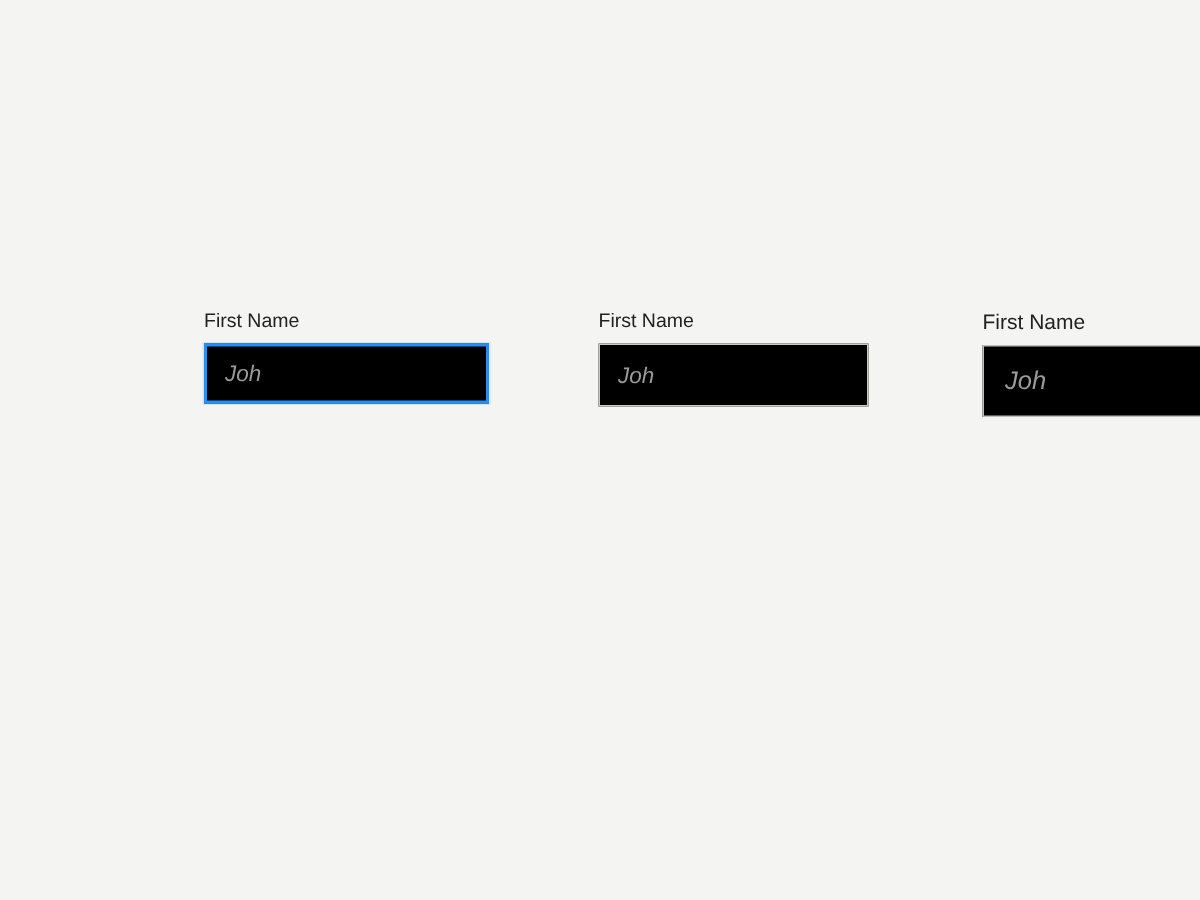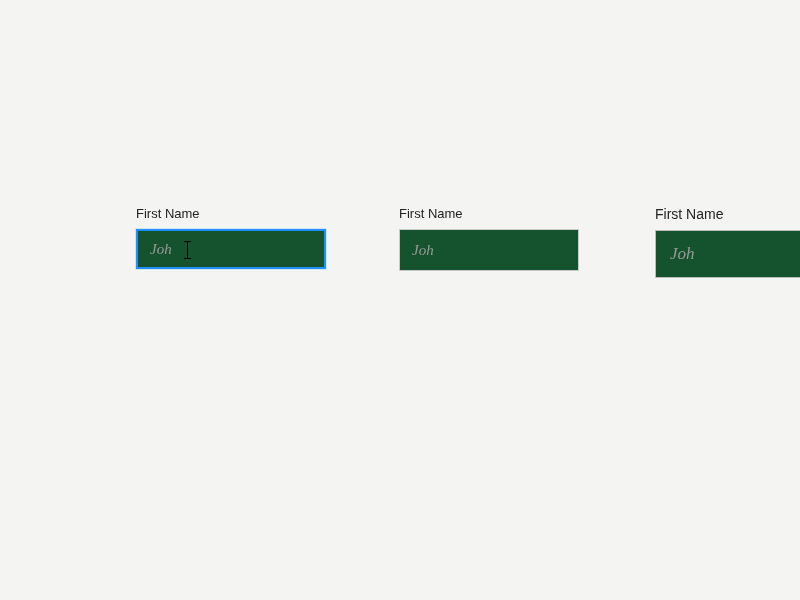--- a/index.html
+++ b/index.html
@@ -25,24 +25,24 @@
       color: #222;
       margin-bottom: 8px;
       font-weight: 400;
     }
     .text-input {
       height: 40px;
       padding: 0 12px;
       font-size: 15px;
       font-style: italic;
       color: #9a9a9a;
-      background: #14532d;
+      background: #000000;
       border: 1px solid #c9c9c9;
       outline: none;
-      font-family: Liberation Serif, serif;
+      font-family: Liberation Sans, sans-serif;
     }
     .text-input::placeholder {
       color: #9a9a9a;
       font-style: italic;
     }
     .field-group.focused .text-input {
       border: 2px solid #1e90ff;
       box-shadow: 0 0 0 1px rgba(30,144,255,0.15);
     }
     .field-group.g1 {

